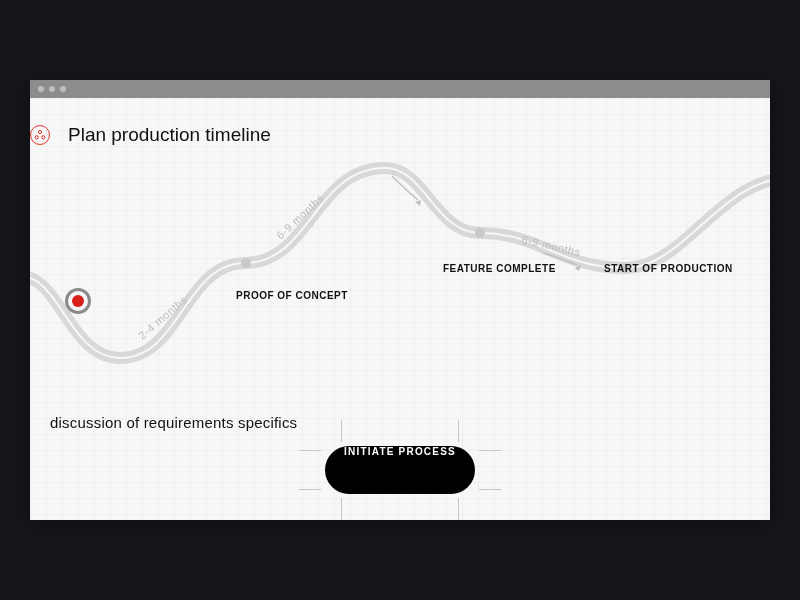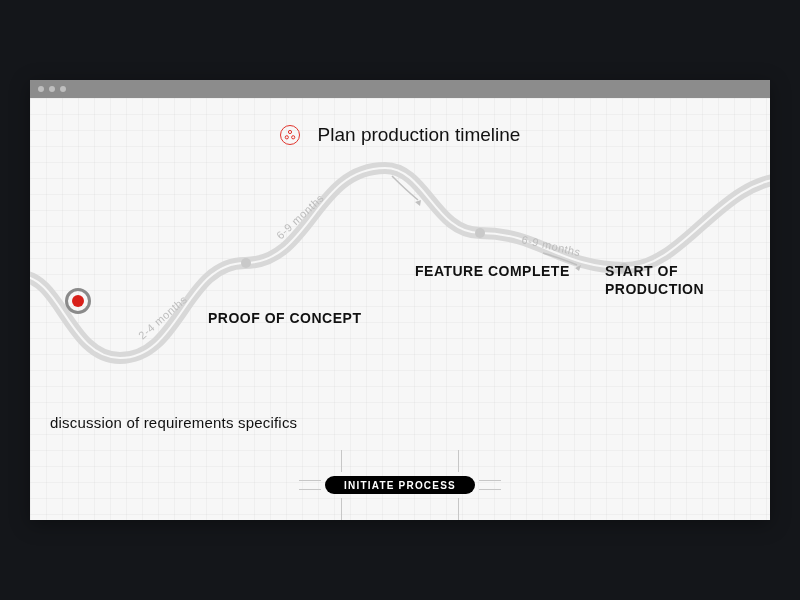--- a/index.html
+++ b/index.html
@@ -37,21 +37,20 @@
       linear-gradient(rgba(0,0,0,.03) 1px, transparent 1px),
       linear-gradient(90deg, rgba(0,0,0,.03) 1px, transparent 1px);
     background-size: 16px 16px;
   }
   .header {
     position: absolute;
     top: 26px;
     left: 0; right: 0;
     display: flex;
     align-items: center;
-    justify-content: center;
     gap: 18px;
   }
   .header-icon {
     width: 20px; height: 20px;
     border: 1.5px solid #e1342c;
     border-radius: 50%;
     display: flex; align-items: center; justify-content: center;
   }
   .header-title { font-size: 19px; color: #111; font-weight: 400; }
   
@@ -63,25 +62,26 @@
     transform: translate(-50%, -50%);
   }
   .marker.start {
     width: 26px; height: 26px; background: transparent;
     border: 3px solid #8a8a8a;
     display: flex; align-items: center; justify-content: center;
   }
   .marker.start::after { content:""; width: 12px; height:12px; border-radius:50%; background:#d8201a; }
   .milestone-label {
     position: absolute;
-    font-size: 14px;
+    font-size: 10px;
     font-weight: 700;
     letter-spacing: .5px;
     color: #111;
     line-height: 1.25;
+    margin-left: 28px;
   }
   .milestone-sub {
     position: absolute;
     font-size: 15px;
     color: #111;
     letter-spacing: .2px;
   }
   .edge-label {
     position: absolute;
     font-size: 11px;
@@ -91,28 +91,28 @@
     white-space: nowrap;
   }
   .cta-wrap {
     position: absolute;
     bottom: 26px;
     left: 50%;
     transform: translateX(-50%);
   }
   .cta {
     position: relative;
-    width: 150px; height: 18px;
+    width: 150px; height: 48px;
     border-radius: 100px;
     background: #000;
     color: #fff;
     font-size: 10px;
     letter-spacing: 1.2px;
     font-weight: 600;
-    display: flex; align-items: center; justify-content: center;
+    display: flex; align-items: flex-start; justify-content: center;
     cursor: pointer;
     border: none;
   }
   .reg {
     position: absolute;
     background: #c7c7c7;
   }
   .reg.h { height: 1px; width: 22px; }
   .reg.v { width: 1px; height: 22px; }
 </style>
@@ -150,23 +150,23 @@
       <path d="M 545 170 l 6 -3 l -2 6 z" fill="#c0c0c0"></path>
     </svg>
 
     <div class="marker start" style="left:48px; top:203px"></div>
     <div class="marker" style="left:216px; top:165px"></div>
     <div class="marker" style="left:450px; top:135px"></div>
     <div class="marker" style="left:594px; top:170px"></div>
 
     <div class="milestone-sub" style="left:20px; top:316px">discussion of requirements specifics</div>
 
-    <div class="milestone-label" style="left:178px; top:212px">PROOF OF CONCEPT</div>
+    <div class="milestone-label" style="left:178px; top:192px">PROOF OF CONCEPT</div>
     <div class="milestone-label" style="left:385px; top:165px">FEATURE COMPLETE</div>
-    <div class="milestone-label" style="left:575px; top:165px">START OF PRODUCTION</div>
+    <div class="milestone-label" style="left:546px; top:165px">START OF PRODUCTION</div>
 
     <div class="edge-label" style="left:110px; top:233px; transform: rotate(-41deg);">2-4 months</div>
     <div class="edge-label" style="left:248px; top:133px; transform: rotate(-43deg);">6-9 months</div>
     <div class="edge-label" style="left:492px; top:135px; transform: rotate(13deg);">6-9 months</div>
 
     <div class="cta-wrap">
       <div class="reg h" style="left:-26px; top:4px"></div>
       <div class="reg h" style="right:-26px; top:4px"></div>
       <div class="reg h" style="left:-26px; bottom:4px"></div>
       <div class="reg h" style="right:-26px; bottom:4px"></div>

